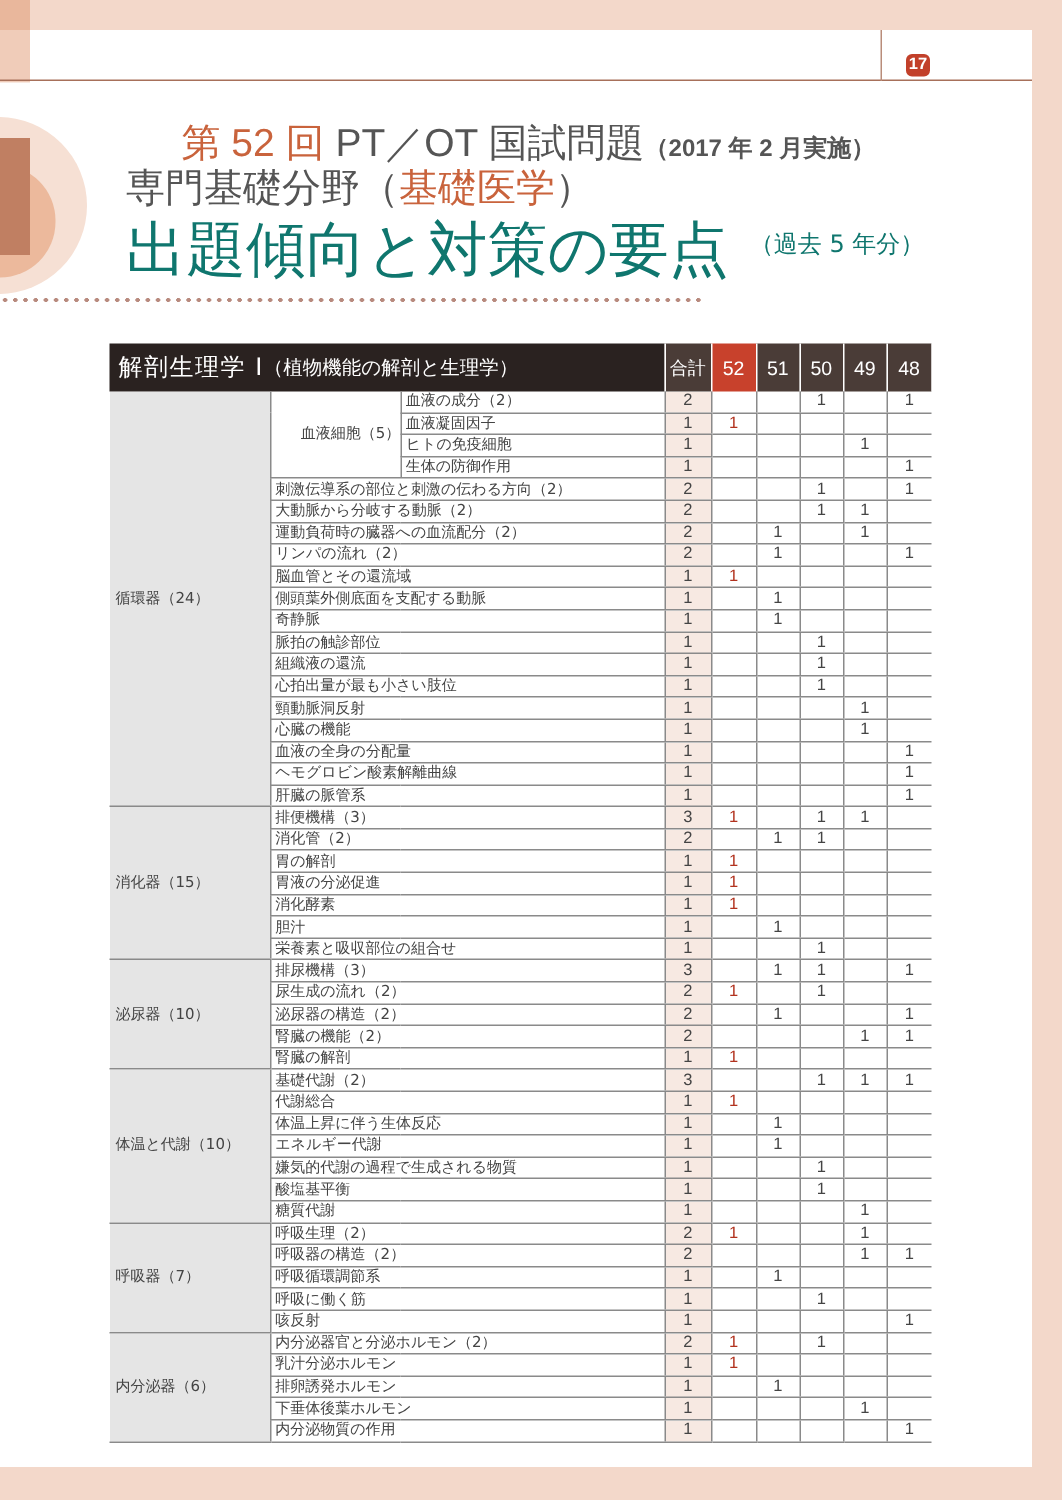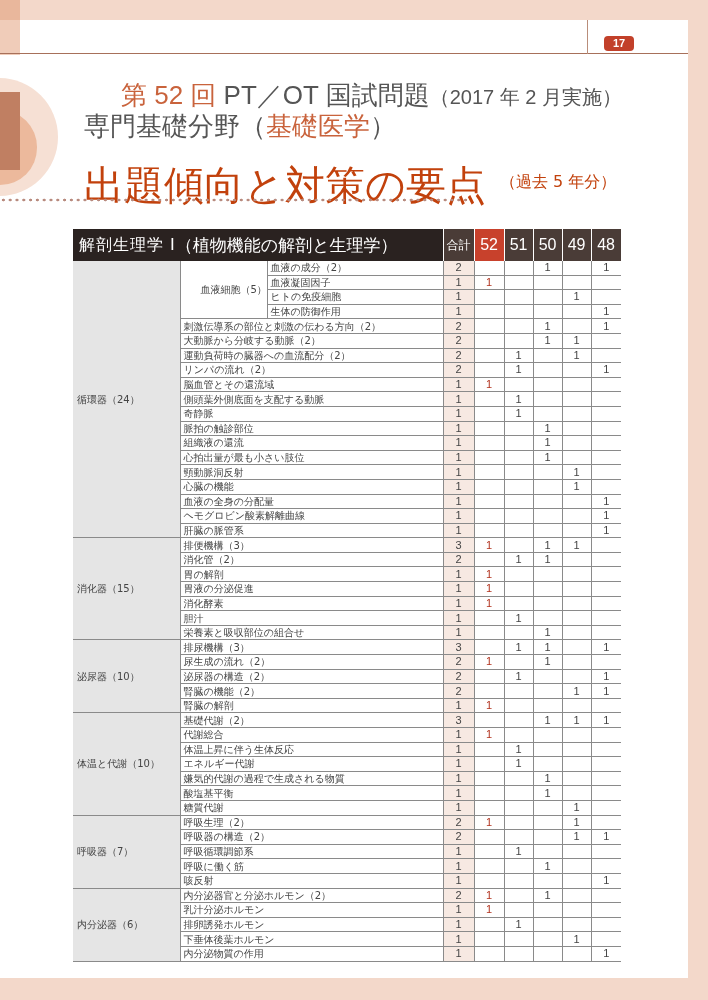--- a/index.html
+++ b/index.html
@@ -11,50 +11,50 @@
   }
   .left-strip-top { position:absolute; left:0; top:0; width:20px; height:20px; background:#e9b79c; }
   .left-strip { position:absolute; left:0; top:20px; width:20px; height:35px; background:#f0ccb9; }
   .page {
     position:absolute; left:20px; top:20px; width:668px; height:958px; background:#fff;
   }
   .page-lower { position:absolute; left:0; top:55px; width:688px; height:923px; background:#fff; }
   .header-rule { position:absolute; left:0; top:53px; width:688px; height:1px; background:#a7705a; }
   .header-vrule { position:absolute; left:587px; top:20px; width:1px; height:34px; background:#b98d7a; }
   .page-num {
-    position:absolute; left:604px; top:36px; width:30px; height:15px; border-radius:4px;
+    position:absolute; left:604px; top:36px; width:16px; height:15px; border-radius:4px;
     background:#c2402a; color:#fff; font-size:11px; font-weight:bold; text-align:center; line-height:15px;
     font-family:"Liberation Sans", sans-serif;
   }
   .deco-big { position:absolute; left:-52px; top:78px; width:110px; height:118px; border-radius:0 60px 60px 0; background:#f6e0d4; }
   .deco-dark { position:absolute; left:0; top:92px; width:20px; height:78px; background:#c07f62; border-radius:0 0 0 0; }
   .deco-mid { position:absolute; left:0; top:110px; width:37px; height:75px; background:#ecb99c; border-radius:0 38px 38px 0; }
   .title1 { position:absolute; left:87px; top:80px; font-size:26px; line-height:30px; color:#555; white-space:nowrap; font-family:"Liberation Sans", sans-serif;}
   .title1 .accent { color:#c9633c;margin-left:34px; }
-  .title1 .small { font-size:20px; }
+  .title1 .small { font-size:16px;font-weight:bold; }
   .title2 { position:absolute; left:84px; top:111px; font-size:26px; line-height:30px; color:#555; white-space:nowrap; }
   .title2 .accent { color:#c9633c;margin-top:32px; }
-  .title3 { position:absolute; left:84px; top:144px; font-size:40px; line-height:46px; color:#c2410c; white-space:nowrap;margin-top:18px; }
+  .title3 { position:absolute; left:84px; top:144px; font-size:40px; line-height:46px; color:#0f766e; white-space:nowrap; }
   .title3 .small { font-size:16px; vertical-align:middle; margin-left:14px; position:relative; top:-6px; }
   .dots {
     position:absolute; left:0; top:198px; width:470px; height:4px;
     background-image: radial-gradient(circle, #b88a7e 1.3px, transparent 1.6px);
     background-size:6.8px 4px; background-repeat:repeat-x;
   }
   table.main {
     position:absolute; left:73px; top:229px; width:548px;
     border-collapse:collapse; table-layout:fixed;
     font-size:10px; color:#444;
   }
   table.main th { background:#4a3c37; color:#fff; font-weight:normal; height:32px; padding:0; border-right:1px solid #fff; }
   table.main th.banner { background:#2a2220; text-align:left; padding-left:6px; white-space:nowrap; }
   .banner-main { font-size:16px; letter-spacing:1px; vertical-align:middle; }
-  .banner-sub { font-size:17px; vertical-align:middle; }
+  .banner-sub { font-size:13px; vertical-align:middle; }
   table.main th.hl { background:#c8412c; }
-  table.main th.yr { font-size:16px; font-family:"Liberation Sans", sans-serif; }
+  table.main th.yr { font-size:13px; font-family:"Liberation Sans", sans-serif; }
   table.main th.tot { font-size:12px; }
   table.main td { height:13.6px; padding:0 0 0 3px; border-bottom:1px solid #8a8a8a; border-left:1px solid #8a8a8a; white-space:nowrap; overflow:hidden; line-height:13px; }
   table.main td.cat { background:#e5e5e5; border-left:none; padding-left:4px; }
   table.main td.sub { background:#fff; padding-left:20px; }
   table.main td.num { text-align:center; padding:0; font-family:"Liberation Sans", sans-serif; font-size:11px; }
   table.main td.tot { background:#f7e9e2; }
   table.main td.r52 { color:#b2321e; }
 </style>
 </head>
 <body>

